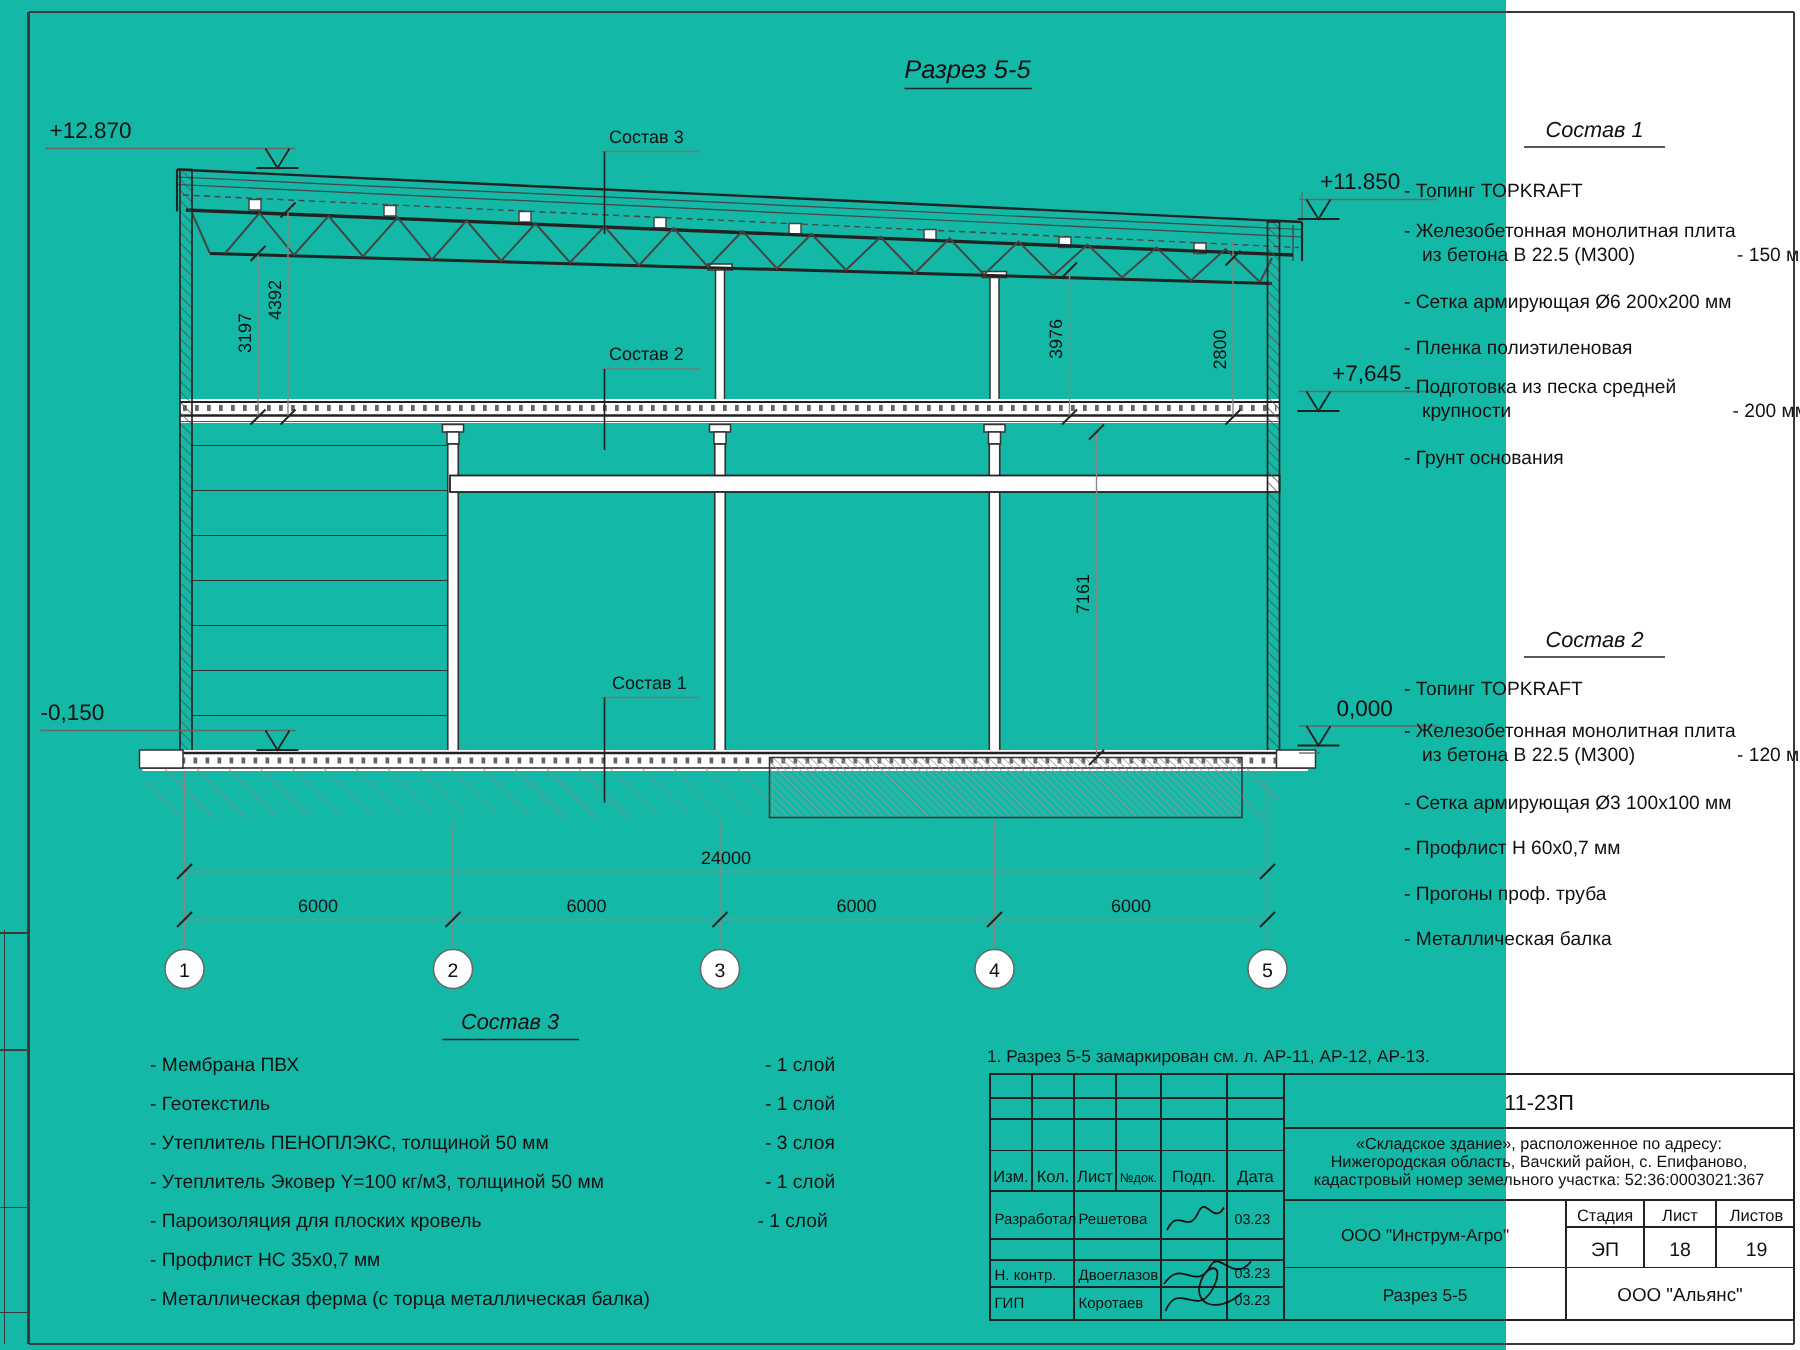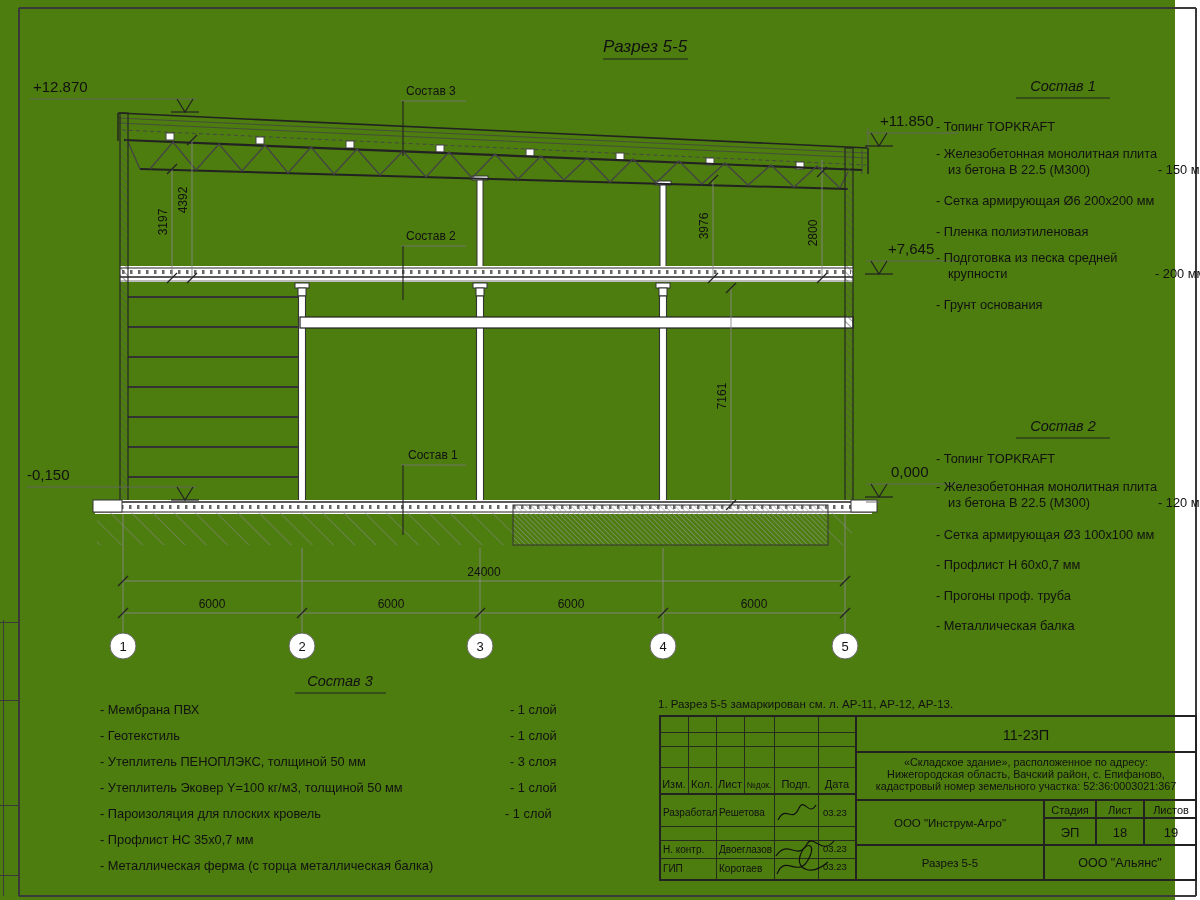--- a/index.html
+++ b/index.html
@@ -1,16 +1,16 @@
 <!DOCTYPE html>
 <html><head>
 <meta charset="utf-8">
 <style>
   html,body{margin:0;padding:0;background:#ffffff;width:1200px;height:900px;overflow:hidden;}
-  #sheet{position:relative;width:1175px;height:900px;background:#4d7c0f;font-family:"Liberation Sans",sans-serif;}
+  #sheet{position:relative;width:1004px;height:900px;background:#14b8a6;font-family:"Liberation Sans",sans-serif;}
   svg{position:absolute;left:0;top:0;}
   svg text{fill:#111;font-family:"Liberation Sans",sans-serif;}
   .t-italic{font-style:italic;}
 </style>
 </head>
 <body>
 
 <div id="sheet">
 <svg width="1200" height="900" viewBox="0 0 1200 900">
   <defs>

